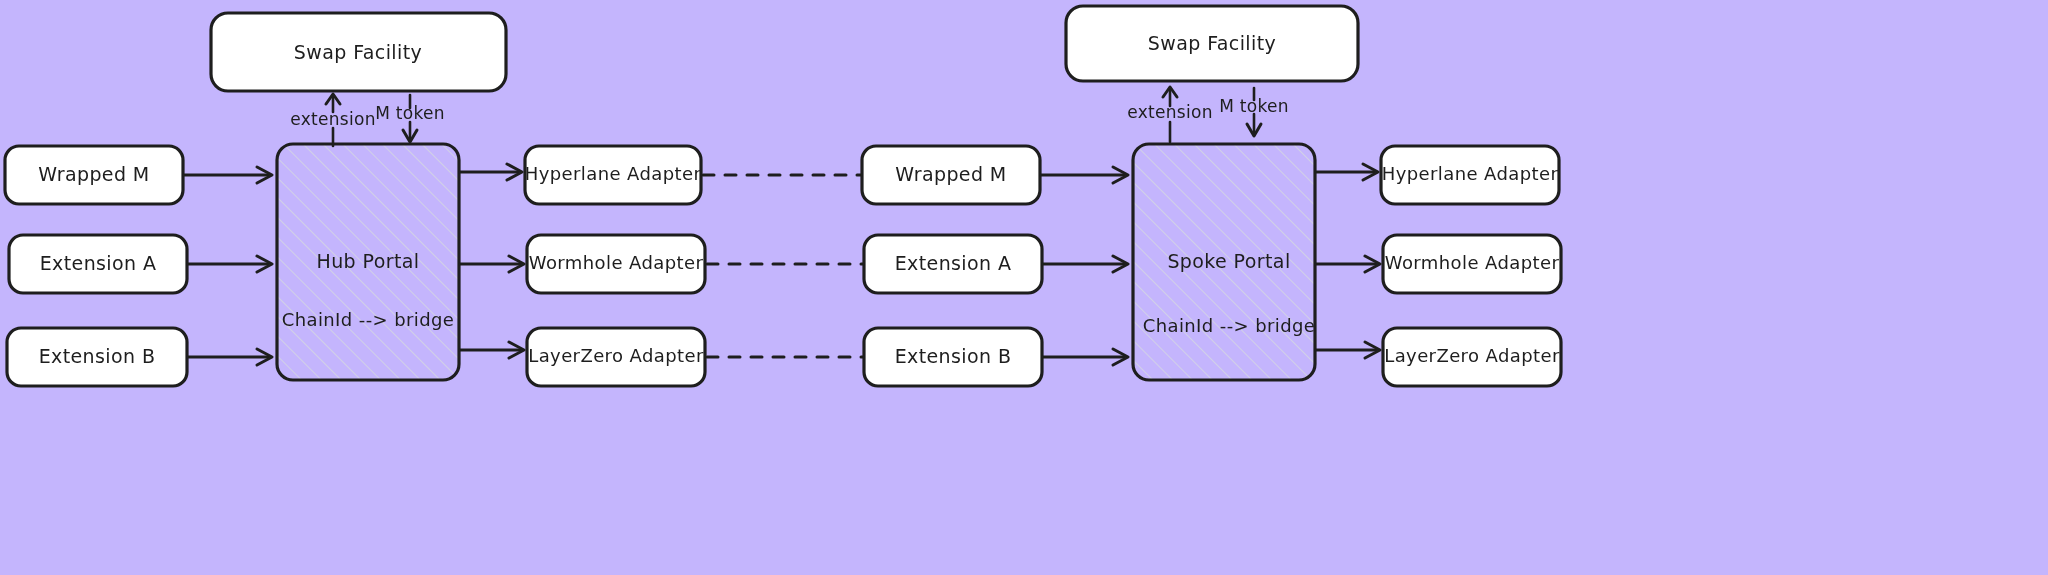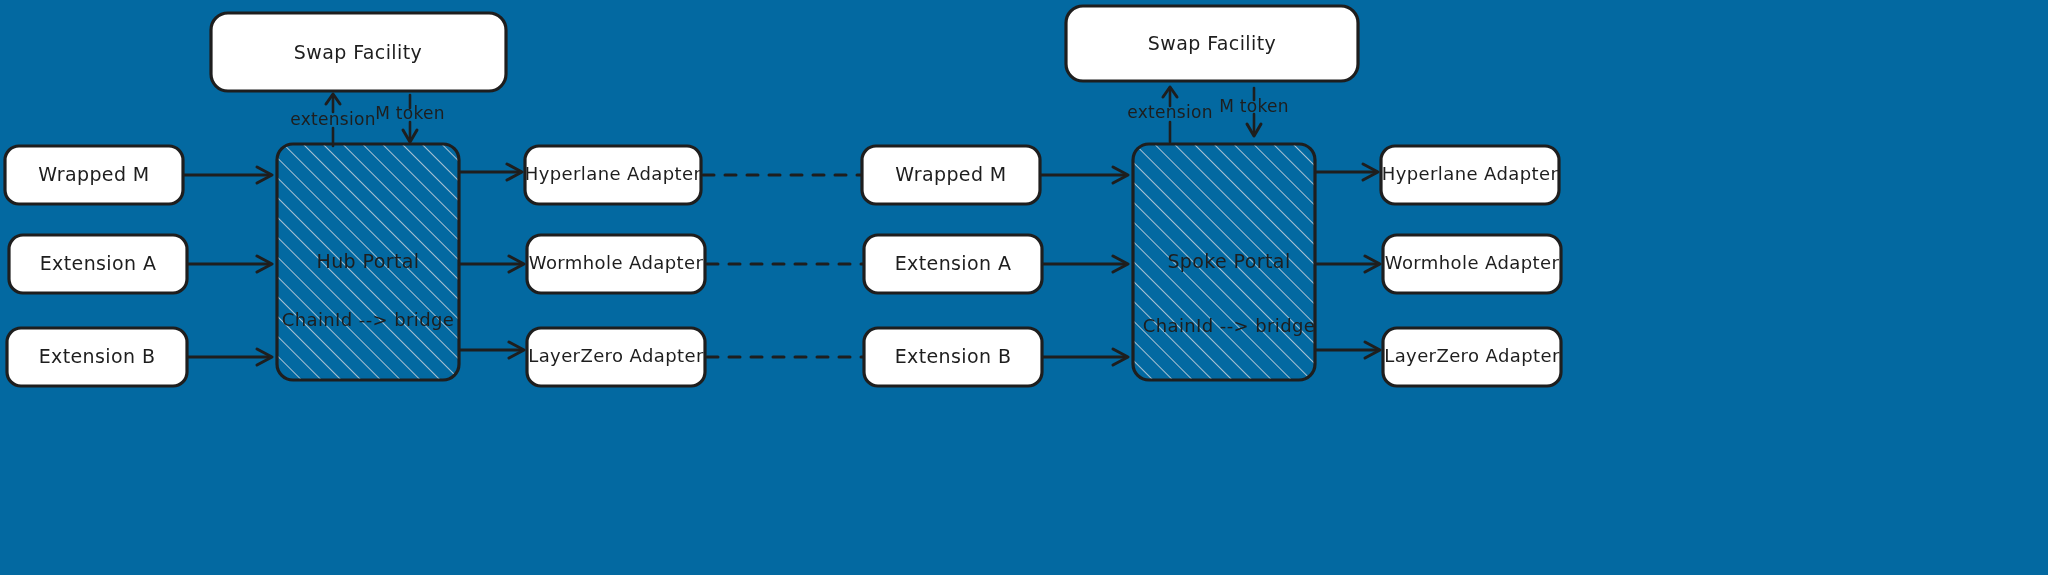--- a/index.html
+++ b/index.html
@@ -7,21 +7,21 @@
     padding: 0;
     background: #ffffff;
   }
   body {
     font-family: "DejaVu Sans", sans-serif;
   }
   #canvas {
     position: relative;
     width: 2048px;
     height: 575px;
-    background: #0369a1;
+    background: #c4b5fd;
     overflow: hidden;
   }
   svg.layer {
     position: absolute;
     left: 0;
     top: 0;
     width: 2048px;
     height: 575px;
     overflow: visible;
   }

